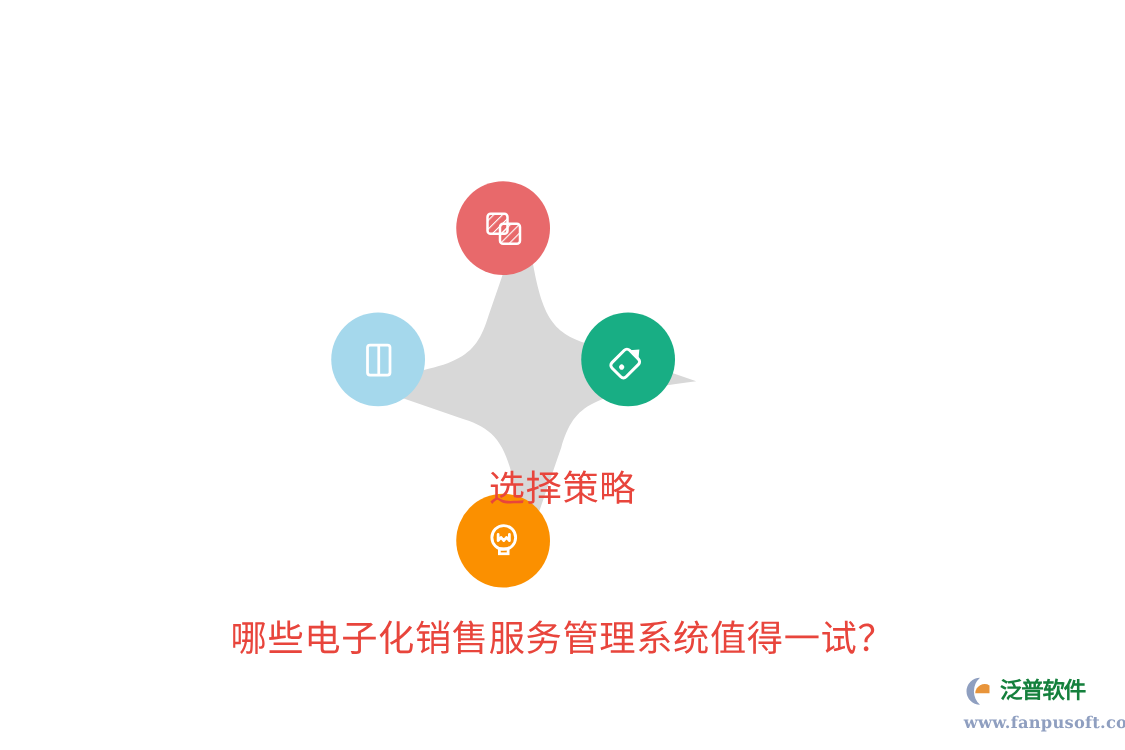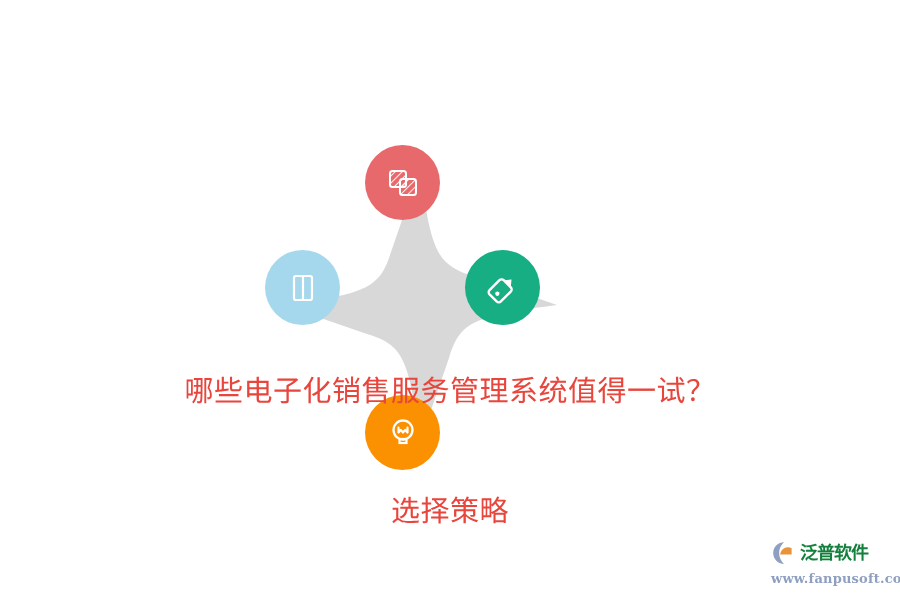--- a/index.html
+++ b/index.html
@@ -170,22 +170,22 @@
           <circle cx="17" cy="14" r="9.5" fill="none" stroke="#ffffff" stroke-width="2.3"></circle>
           <rect x="13.5" y="23" width="7" height="4" fill="none" stroke="#ffffff" stroke-width="2.2"></rect>
           <path d="M12.5 11.5 l0 5 2.3 -2.6 2.2 2.6 2.2 -2.6 2.3 2.6 0 -5" fill="none" stroke="#ffffff" stroke-width="2.2" stroke-linejoin="round" stroke-linecap="round"></path>
         </svg>
       </span>
     </div>
 
   </div>
 
   <div class="headline">
+    <span class="line">选择策略</span>
     <span class="line">哪些电子化销售服务管理系统值得一试？</span>
-    <span class="line">选择策略</span>
   </div>
 
   <div class="logo">
     <div class="logo-row">
       <span class="logo-mark">
         <svg width="26" height="26" viewBox="0 0 26 26" aria-hidden="true">
           <path d="M13 2.2 A10.8 10.8 0 1 0 13 23.8 A14.4 14.4 0 0 1 13 2.2 Z" fill="#8f9fc0"></path>
           <path d="M9.2 14.6 A7.6 7.6 0 0 1 20.6 8.3 L20.6 14.6 Z" fill="#e8943a"></path>
         </svg>
       </span>

